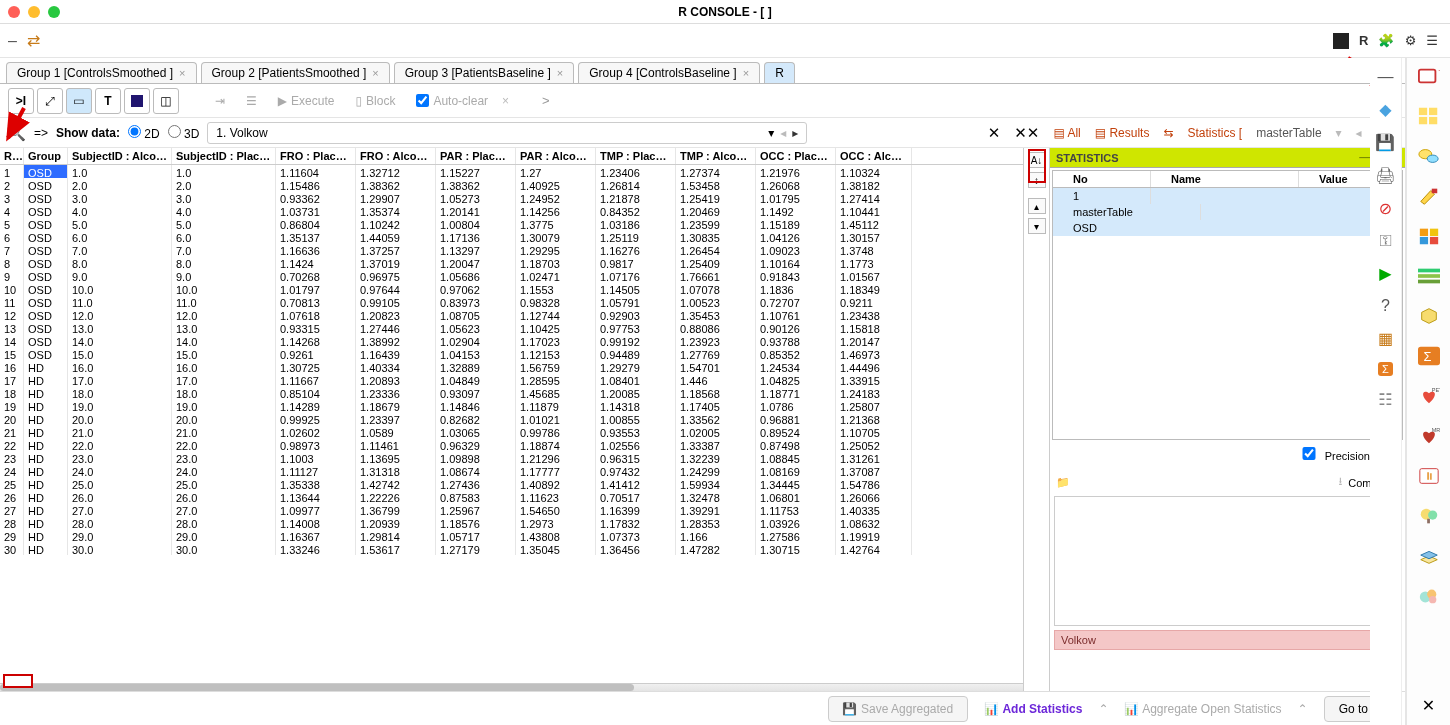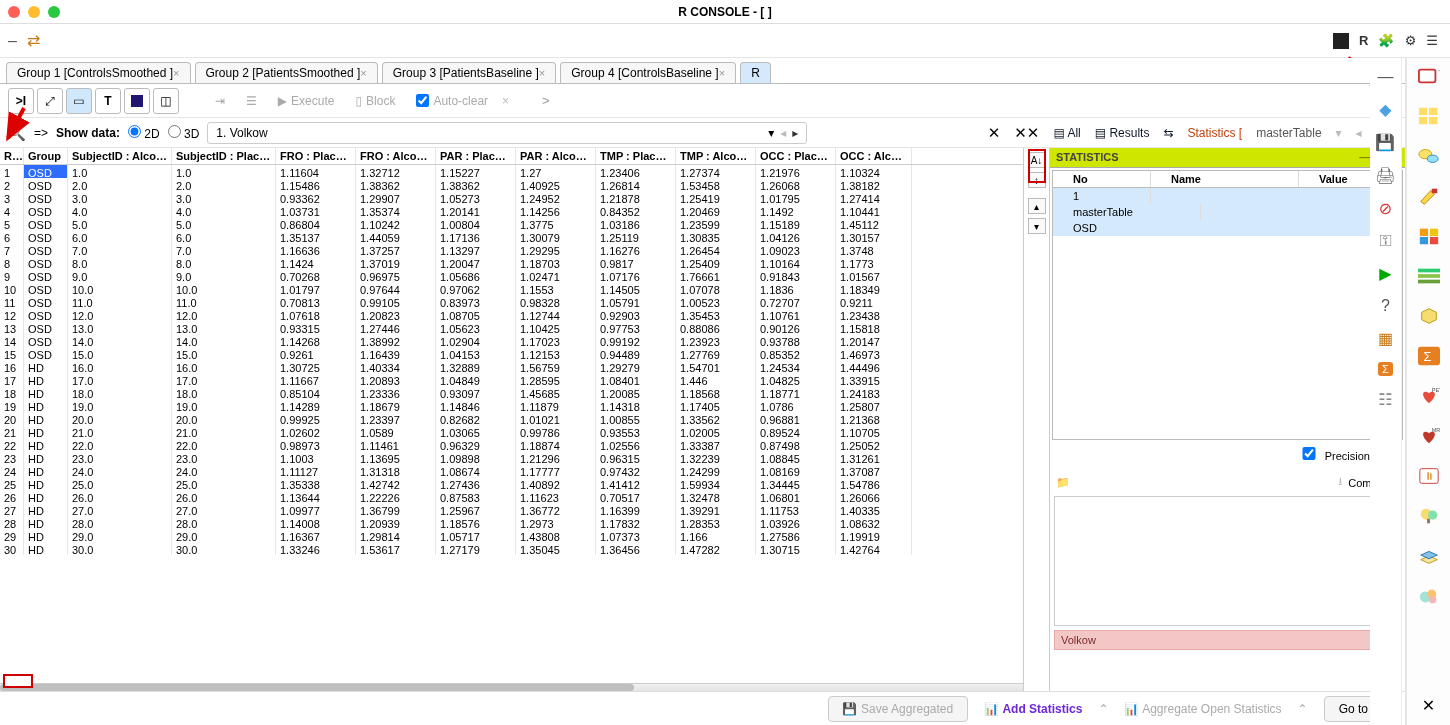--- a/index.html
+++ b/index.html
@@ -20,37 +20,37 @@
 
 
 .outer { display:flex; height:calc(725px - 24px - 34px); }
 .work { flex:1 1 auto; display:flex; flex-direction:column; border-right:1px solid #e5e5e5; position:relative;}
 .rsidebar { width:44px; border-left:1px solid #e5e5e5; background:#fdfdfd; display:flex; flex-direction:column; align-items:center; padding-top:6px; gap:16px;}
 .rsbtn{ width:28px; height:24px; display:flex; align-items:center;justify-content:center; }
 .rsbtn svg{ width:22px;height:20px;}
 
 
 .tabs { height:26px; display:flex; align-items:flex-end; padding-left:6px; border-bottom:1px solid #bbb; background:#fff; gap:4px;}
-.tab { border:1px solid #bbb; border-bottom:none; border-radius:4px 4px 0 0; padding:3px 10px; font-size:12px; background:#f7f7f7; display:flex; align-items:center; cursor:pointer;}
+.tab { border:1px solid #bbb; border-bottom:none; border-radius:4px 4px 0 0; padding:3px 10px; font-size:12px; background:#f7f7f7; display:flex; align-items:center; gap:6px; cursor:pointer;}
 .tab .cx{ font-size:11px; color:#999; }
 .tab.active { background:#d4e9fb; }
 
 
 .itool { height:34px; display:flex; align-items:center; padding:0 8px; gap:3px; border-bottom:1px solid #e5e5e5; position:relative;}
 .tbtn{ width:26px;height:26px;border:1px solid #bbb;border-radius:3px;display:flex;align-items:center;justify-content:center;font-size:12px;background:#fff;cursor:pointer;}
 .tbtn.active{ background:#cfe8fb; }
 .exec{ color:#aaa; font-size:12px; margin-left:18px; display:flex; align-items:center; gap:4px;}
 .itool .prompt{ color:#999; margin-left:30px; font-size:13px;}
 
 
 .showrow { height:30px; display:flex; align-items:center; padding:0 6px; gap:8px; border-bottom:1px solid #e5e5e5; }
 .showrow .lbl{font-size:12px;}
 .dd{ flex:0 0 600px; border:1px solid #ccc; border-radius:3px; height:22px; display:flex;align-items:center;padding:0 8px; font-size:12px; justify-content:space-between; cursor:pointer;}
 .showrow-right{ margin-left:auto; display:flex; align-items:center; gap:14px; font-size:12px; }
-.blue{color:#0f172a;}
+.blue{color:#c2410c;}
 
 
 .split { flex:1 1 auto; display:flex; min-height:0; }
 .tablepane { flex:1 1 auto; display:flex; flex-direction:column; min-width:0; position:relative;}
 .statspane { width:356px; border-left:1px solid #ccc; display:flex; flex-direction:column; }
 
 
 .theaders{ display:flex; border-bottom:1px solid #ccc; font-size:11px; font-weight:600; background:#fff;}
 .theaders div, .trow div{ padding:2px 4px; border-right:1px solid #e6e6e6; overflow:hidden; white-space:nowrap; text-overflow:ellipsis;}
 .tbody{ overflow:hidden; font-size:11px; flex:1 1 auto; position:relative;}
@@ -64,21 +64,21 @@
 .mini-toggle{ width:30px;height:14px;border:2px solid #c00; position:absolute; left:3px; bottom:3px; background:#fff;}
 .redarrow-tl{ position:absolute; left:-2px; top:-4px; }
 .redarrow-tr{ position:absolute; right:44px; top:56px; pointer-events:none; }
 
 
 .slimcol{ width:26px; border-left:1px solid #ccc; display:flex; flex-direction:column; align-items:center; padding-top:4px; gap:4px; position:relative;}
 .slimbtn{ width:18px; height:16px; border:1px solid #bbb; font-size:10px; display:flex;align-items:center;justify-content:center; background:#fafafa;}
 .slim-redbox{ border:2px solid #c00; width:18px;height:34px; position:absolute; left:4px; top:1px;}
 
 
-.stats-hd{ background:#cfe600; color:#444; font-size:11px; font-weight:700; padding:3px 6px; border-bottom:1px solid #aaa; display:flex; }
+.stats-hd{ background:#cfe600; color:#444; font-size:11px; font-weight:700; padding:3px 6px; border-bottom:1px solid #aaa; display:flex; align-items:center;}
 .stats-hd .mini{ margin-left:auto; display:flex; gap:6px; color:#7a8a00;}
 .stats-tbl{ border:1px solid #bbb; margin:2px; flex:0 0 270px; font-size:11px; display:flex; flex-direction:column;}
 .stats-tbl .hdr{ display:flex; border-bottom:1px solid #bbb; font-weight:600;}
 .stats-tbl .hdr div, .stats-tbl .srow div{ padding:2px 4px; border-right:1px solid #ddd;margin-left:16px;}
 .sc-no{width:82px;} .sc-nm{width:132px;} .sc-val{flex:1;}
 .srow.sel{ background:#d4e9fb;}
 .precrow{ font-size:11px; text-align:right; padding:4px 6px;}
 .precrow input{width:26px; text-align:center;}
 .cmtrow{ font-size:11px; padding:4px 6px; display:flex; align-items:center; gap:6px;}
 .cmtbox{ margin:0 4px; flex:0 0 130px; border:1px solid #ccc; height:130px;}
@@ -605,21 +605,21 @@
               <div class="c-occ">1.26066</div>
             </div>
             <div class="trow">
               <div class="c-row">27</div>
               <div class="c-grp">HD</div>
               <div class="c-sida">27.0</div>
               <div class="c-sidp">27.0</div>
               <div class="c-num">1.09977</div>
               <div class="c-num">1.36799</div>
               <div class="c-num">1.25967</div>
-              <div class="c-num">1.36772</div>
+              <div class="c-num">1.54650</div>
               <div class="c-num">1.16399</div>
               <div class="c-num">1.39291</div>
               <div class="c-num">1.11753</div>
               <div class="c-occ">1.40335</div>
             </div>
             <div class="trow">
               <div class="c-row">28</div>
               <div class="c-grp">HD</div>
               <div class="c-sida">28.0</div>
               <div class="c-sidp">28.0</div>

